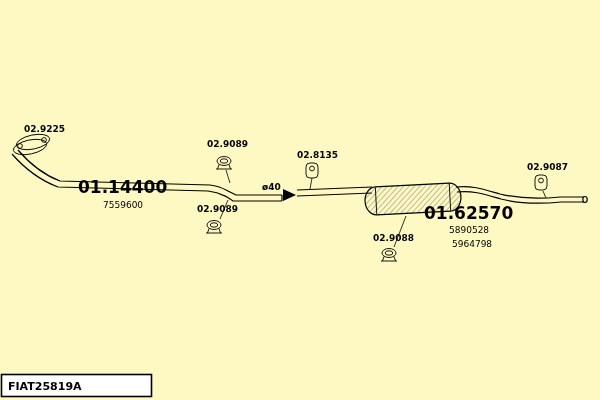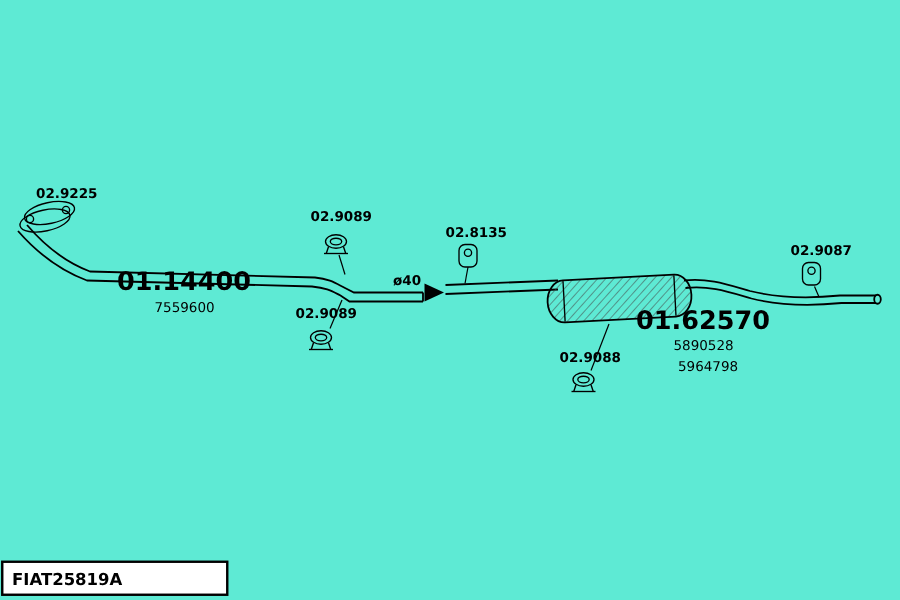--- a/index.html
+++ b/index.html
@@ -7,21 +7,21 @@
     padding: 0;
     background: #ffffff;
     width: 600px;
     height: 400px;
     font-family: "DejaVu Sans", sans-serif;
   }
   .canvas {
     position: relative;
     width: 600px;
     height: 400px;
-    background: #5eead4;
+    background: #fef9c3;
     overflow: hidden;
   }
   svg text {
     fill: #000000;
     font-family: "DejaVu Sans", sans-serif;
   }
   .code-small { font-size: 9px; font-weight: bold; }
   .code-big   { font-size: 17px; font-weight: bold; }
   .ref-num    { font-size: 9px; font-weight: normal; }
   .box-code   { font-size: 11px; font-weight: bold; }

